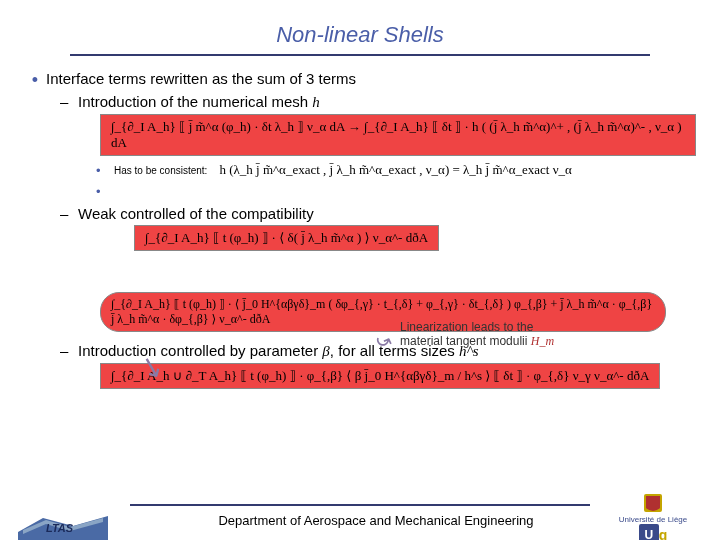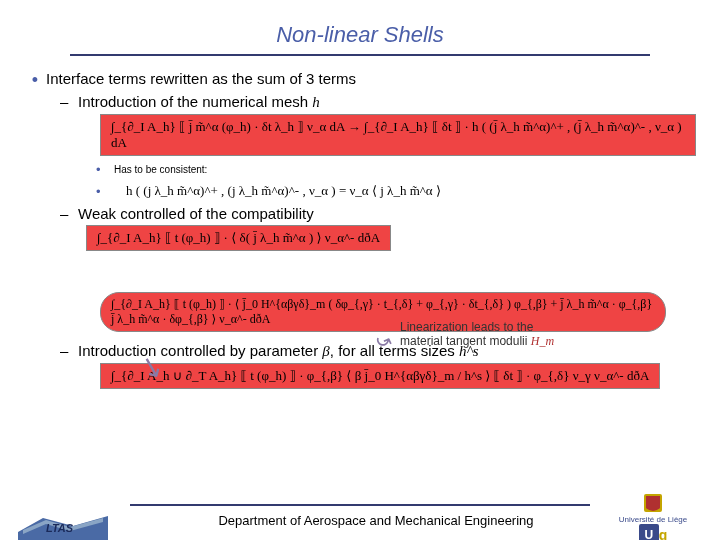--- a/index.html
+++ b/index.html
@@ -148,33 +148,33 @@
     </span>
   </div>
 
   <div class="eqrow">
     <span class="mbox">∫_{∂_I A_h} ⟦ j̄ m̃^α (φ_h) · δt λ_h ⟧ ν_α dA  →  ∫_{∂_I A_h} ⟦ δt ⟧ · h ( (j̄ λ_h m̃^α)^+ , (j̄ λ_h m̃^α)^- , ν_α ) dA</span>
   </div>
 
   <div class="b3">
     <span class="dot">•</span>
     <span class="txt">Has to be consistent:</span>
+    <span class="inline-eq">h (λ_h j̄ m̃^α_exact , j̄ λ_h m̃^α_exact , ν_α) = λ_h j̄ m̃^α_exact ν_α</span>
   </div>
 
   <div class="b3">
     <span class="dot">•</span>
-    <span class="inline-eq">h ( (j λ_h m̃^α)^+ , (j λ_h m̃^α)^- , ν_α ) = ν_α ⟨ j λ_h m̃^α ⟩</span>
   </div>
 
   <div class="b2">
     <span class="dash">–</span>
     <span class="txt">Weak controlled of the compatibility</span>
   </div>
 
-  <div class="eqrow" style="margin-left:62px;">
+  <div class="eqrow" style="margin-left:110px;">
     <span class="mbox">∫_{∂_I A_h} ⟦ t (φ_h) ⟧ · ⟨ δ( j̄ λ_h m̃^α ) ⟩ ν_α^- dðA</span>
   </div>
 
   <div class="note">
     <span>Linearization leads to the material tangent modulii </span><span class="ital red">H_m</span>
   </div>
   <div class="arrow">↘</div>
   <div class="arrow2">↶</div>
 
   <div style="height:38px;"></div>

